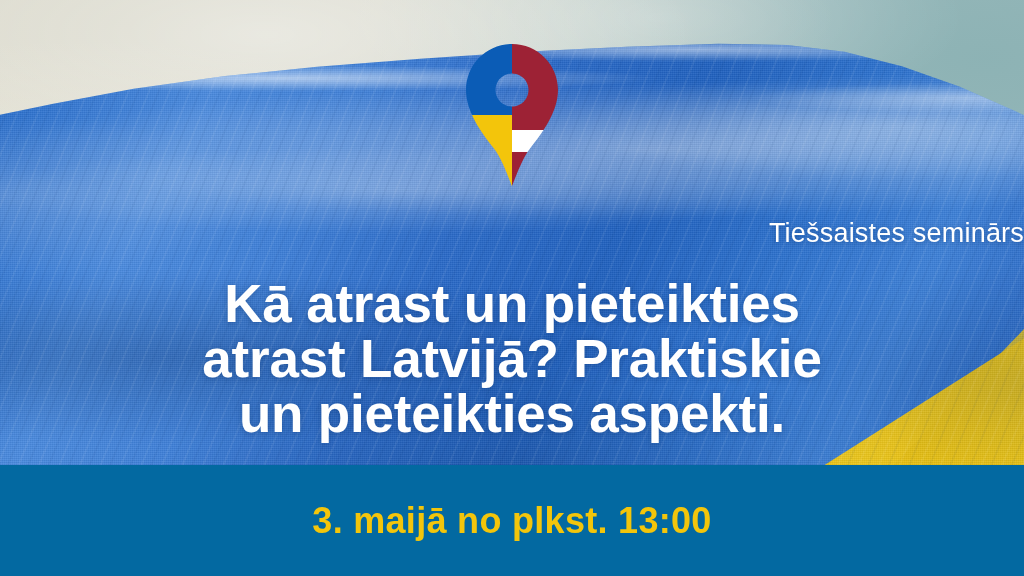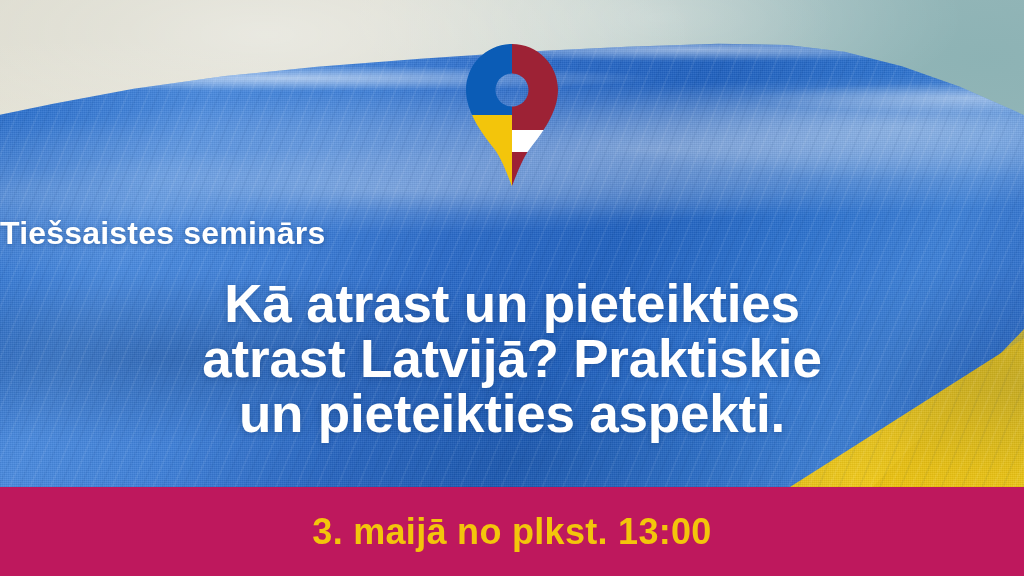--- a/index.html
+++ b/index.html
@@ -174,24 +174,24 @@
     height: 142px;
   }
   .pin-wrap svg { display: block; }
 
   
   .kicker {
     position: absolute;
     left: 0;
     right: 0;
     top: 216px;
-    text-align: left;
+    text-align: right;
     color: #ffffff;
-    font-size: 32px;
-    font-weight: bold;
+    font-size: 27px;
+    font-weight: normal;
     letter-spacing: 0.2px;
     line-height: 34px;
     text-shadow: 0 1px 5px rgba(12,52,110,0.42);
   }
   .headline {
     position: absolute;
     left: 0;
     right: 0;
     top: 276px;
     text-align: center;
@@ -203,22 +203,22 @@
     text-shadow: 0 1px 6px rgba(12,52,110,0.40);
   }
   .headline .hl-line { display: block; white-space: nowrap; }
 
   
   .datebar {
     position: absolute;
     left: 0;
     right: 0;
     bottom: 0;
-    height: 89px;
-    background: #be185d;
+    height: 111px;
+    background: #0369a1;
     display: flex;
     align-items: center;
     justify-content: center;
   }
   .datebar-text {
     color: #f3c50b;
     font-size: 36px;
     font-weight: bold;
     letter-spacing: 0.3px;
     line-height: 40px;

